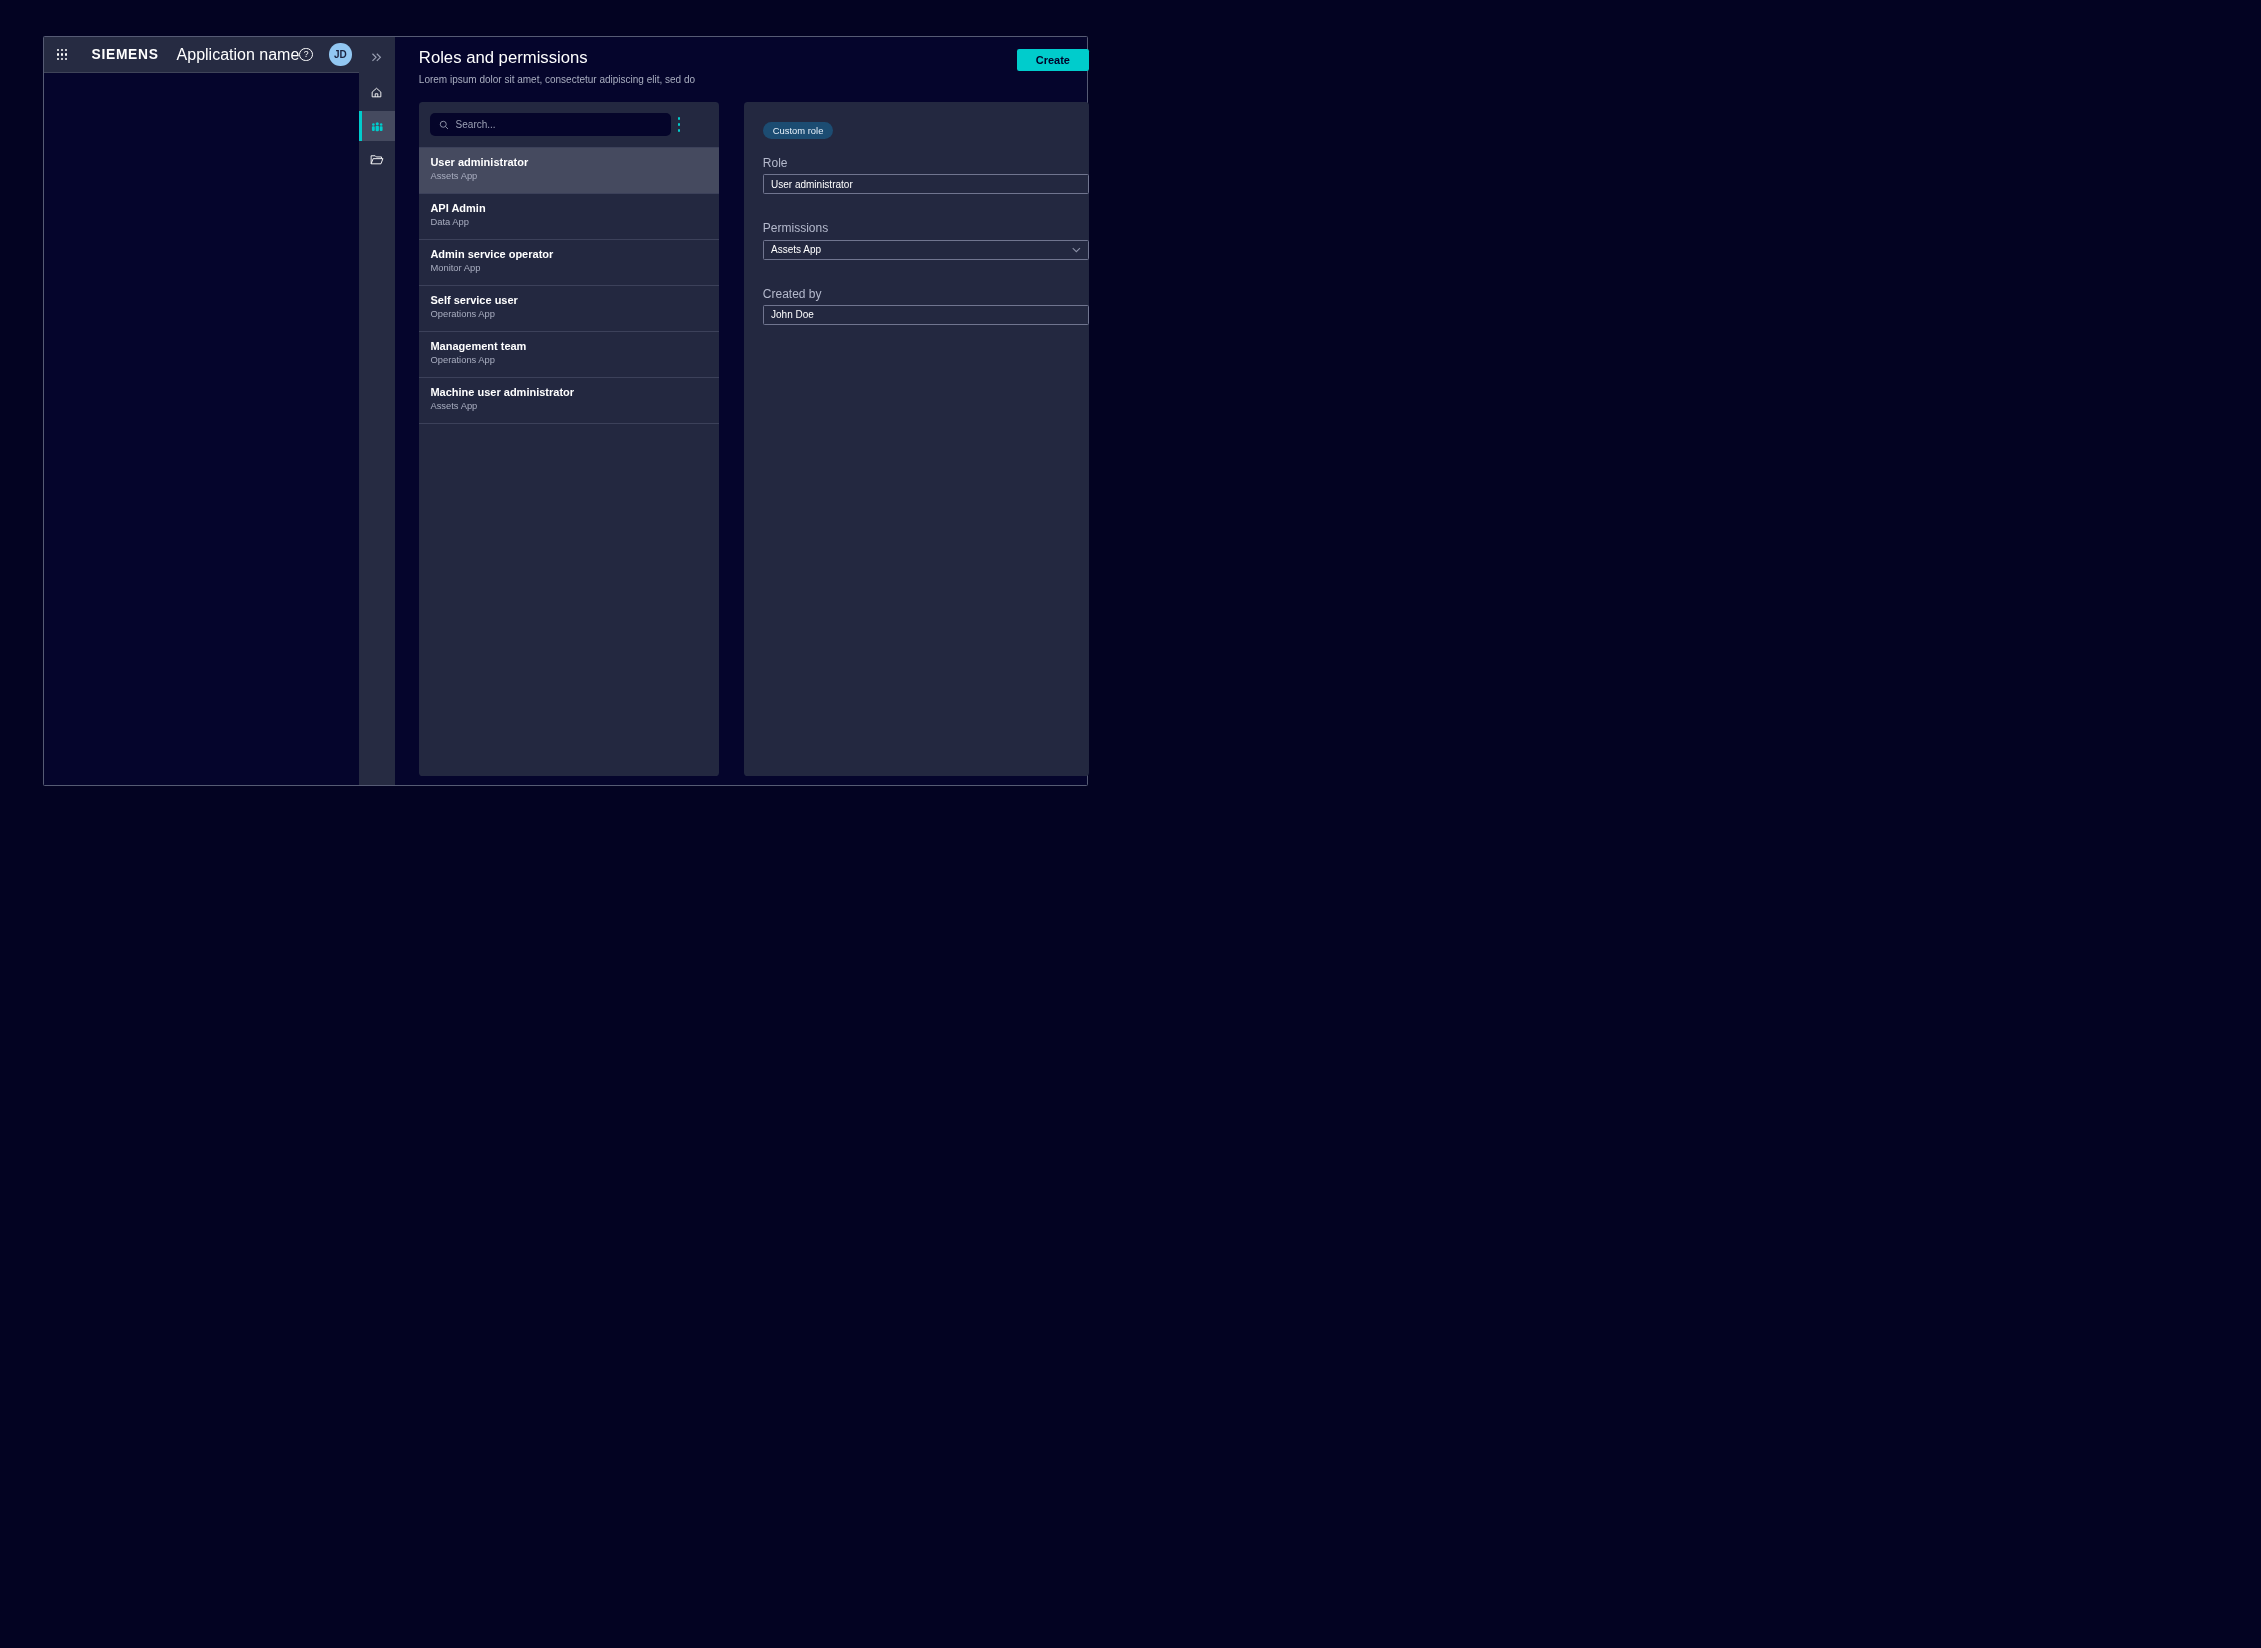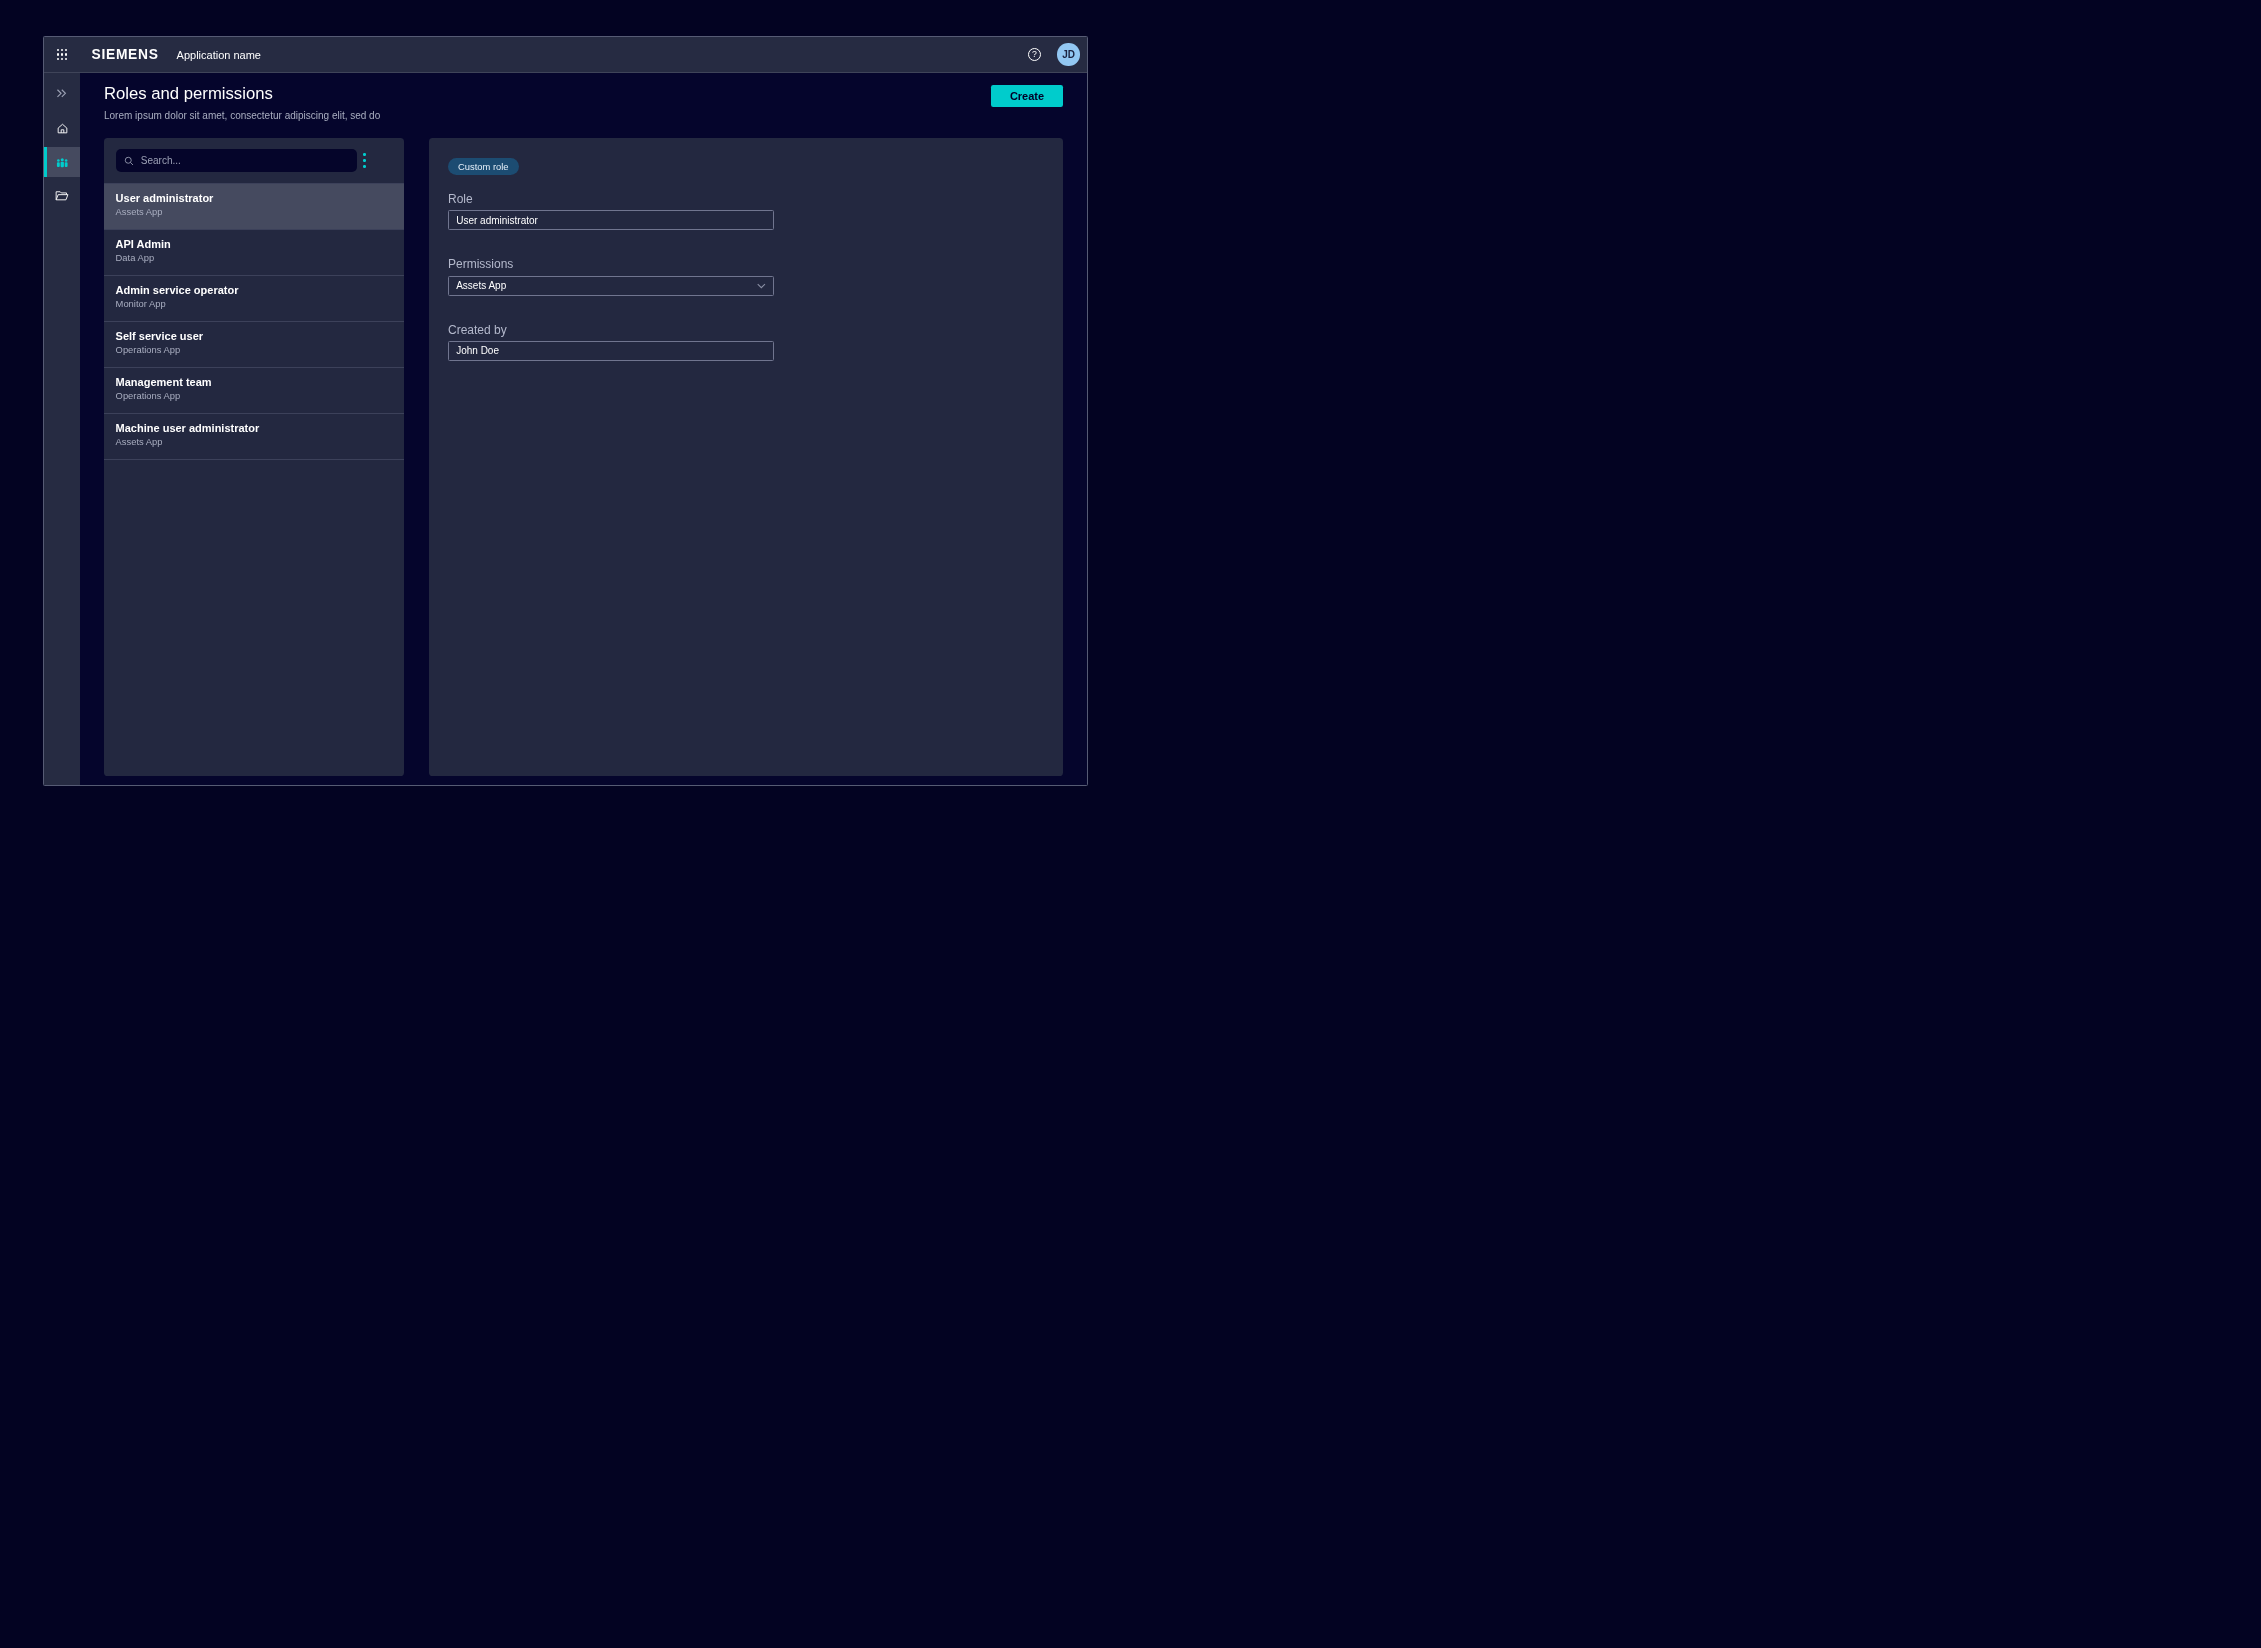--- a/index.html
+++ b/index.html
@@ -1,29 +1,29 @@
 <!DOCTYPE html>
 <html style="font-size:11.6px"><head>
 <meta charset="utf-8">
 <style>
   * { margin:0; padding:0; box-sizing:border-box; font-family:"Liberation Sans", sans-serif; }
   html,body { width:1131px; height:824px; background:#030322; overflow:hidden; position:relative; }
 
   .window { position:absolute; left:43px; top:36px; width:1045px; height:750px;
             background:#05052C; border:0.7px solid #565B74; border-radius:1.4px;
-            display:flex; flex-direction:column; }
+            display:flex; flex-direction:row; }
 
   
   .header { height:36px; background:#262B42; border-bottom:0.7px solid #3F4459;
             display:flex; align-items:center; flex-shrink:0; }
   .apps-area { width:36px; display:flex; align-items:center; justify-content:center; cursor:pointer; }
   .apps-grid { display:grid; grid-template-columns:repeat(3,2.2px); grid-gap:2.2px; }
   .apps-grid span { width:2.2px; height:2.2px; border-radius:50%; background:#fff; }
   .brand { margin-left:11.6px; font-size:13.8px; font-weight:800; letter-spacing:0.7px; color:#fff; }
-  .app-title { margin-left:18px; font-size:11px; color:#fff; font-weight:400; }
+  .app-title { margin-left:18px; font-size:16px; color:#fff; font-weight:400; }
   .header-spacer { flex:1; }
   .help-btn { width:13.8px; height:13.8px; border:1.1px solid #fff; border-radius:50%;
               color:#fff; font-size:8.7px; display:flex; align-items:center; justify-content:center;
               cursor:pointer; margin-right:16px; }
   .avatar { width:22.5px; height:22.5px; border-radius:50%; background:#92C7F2; color:#1B2340;
             font-size:10px; font-weight:700; display:flex; align-items:center; justify-content:center;
             cursor:pointer; margin-right:7.2px; }
 
   
   .body-row { flex:1; display:flex; min-height:0; }

